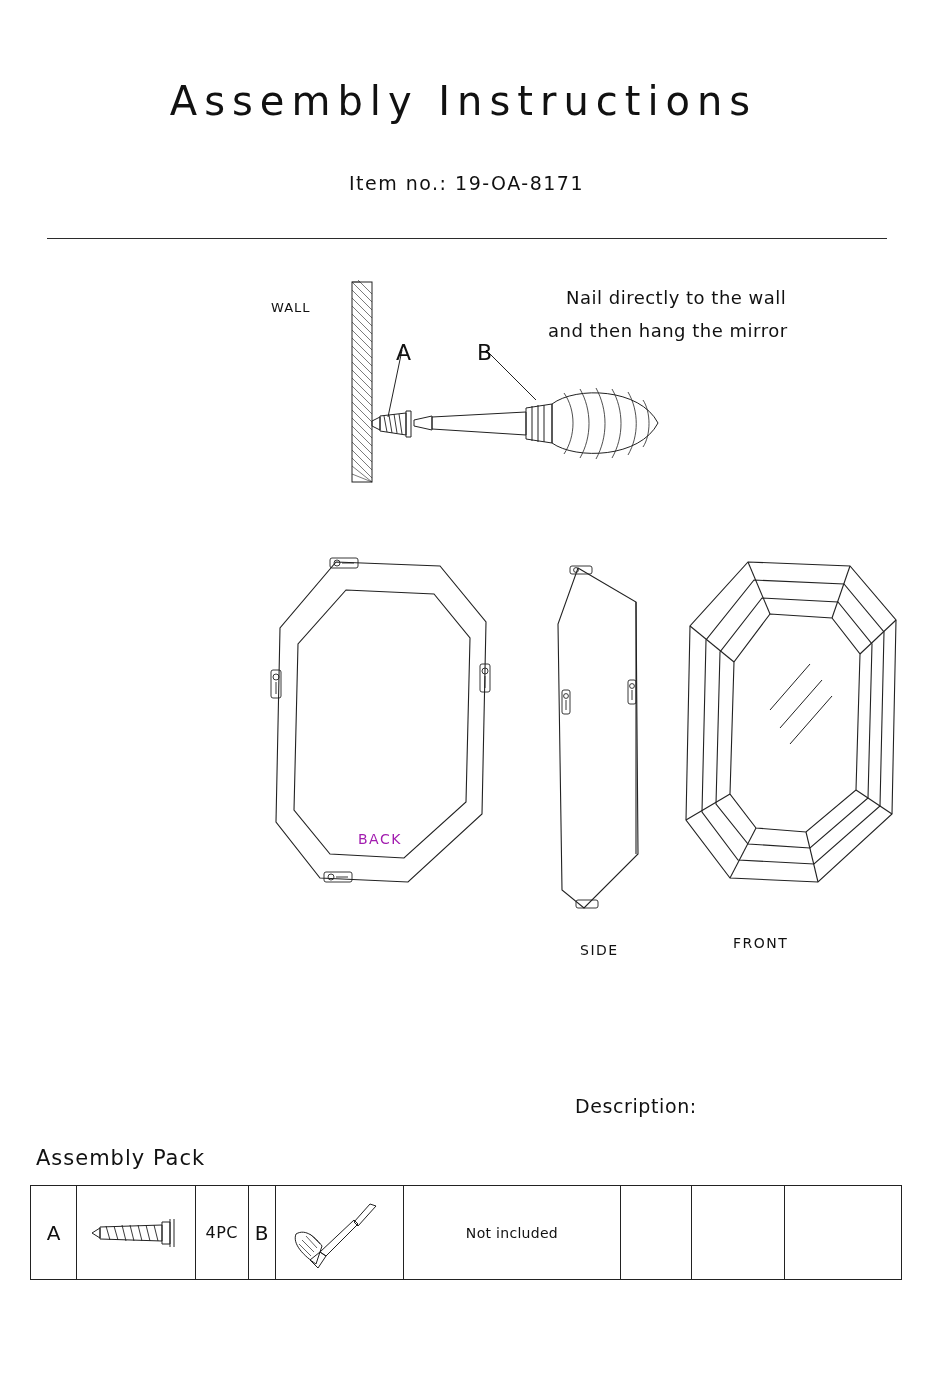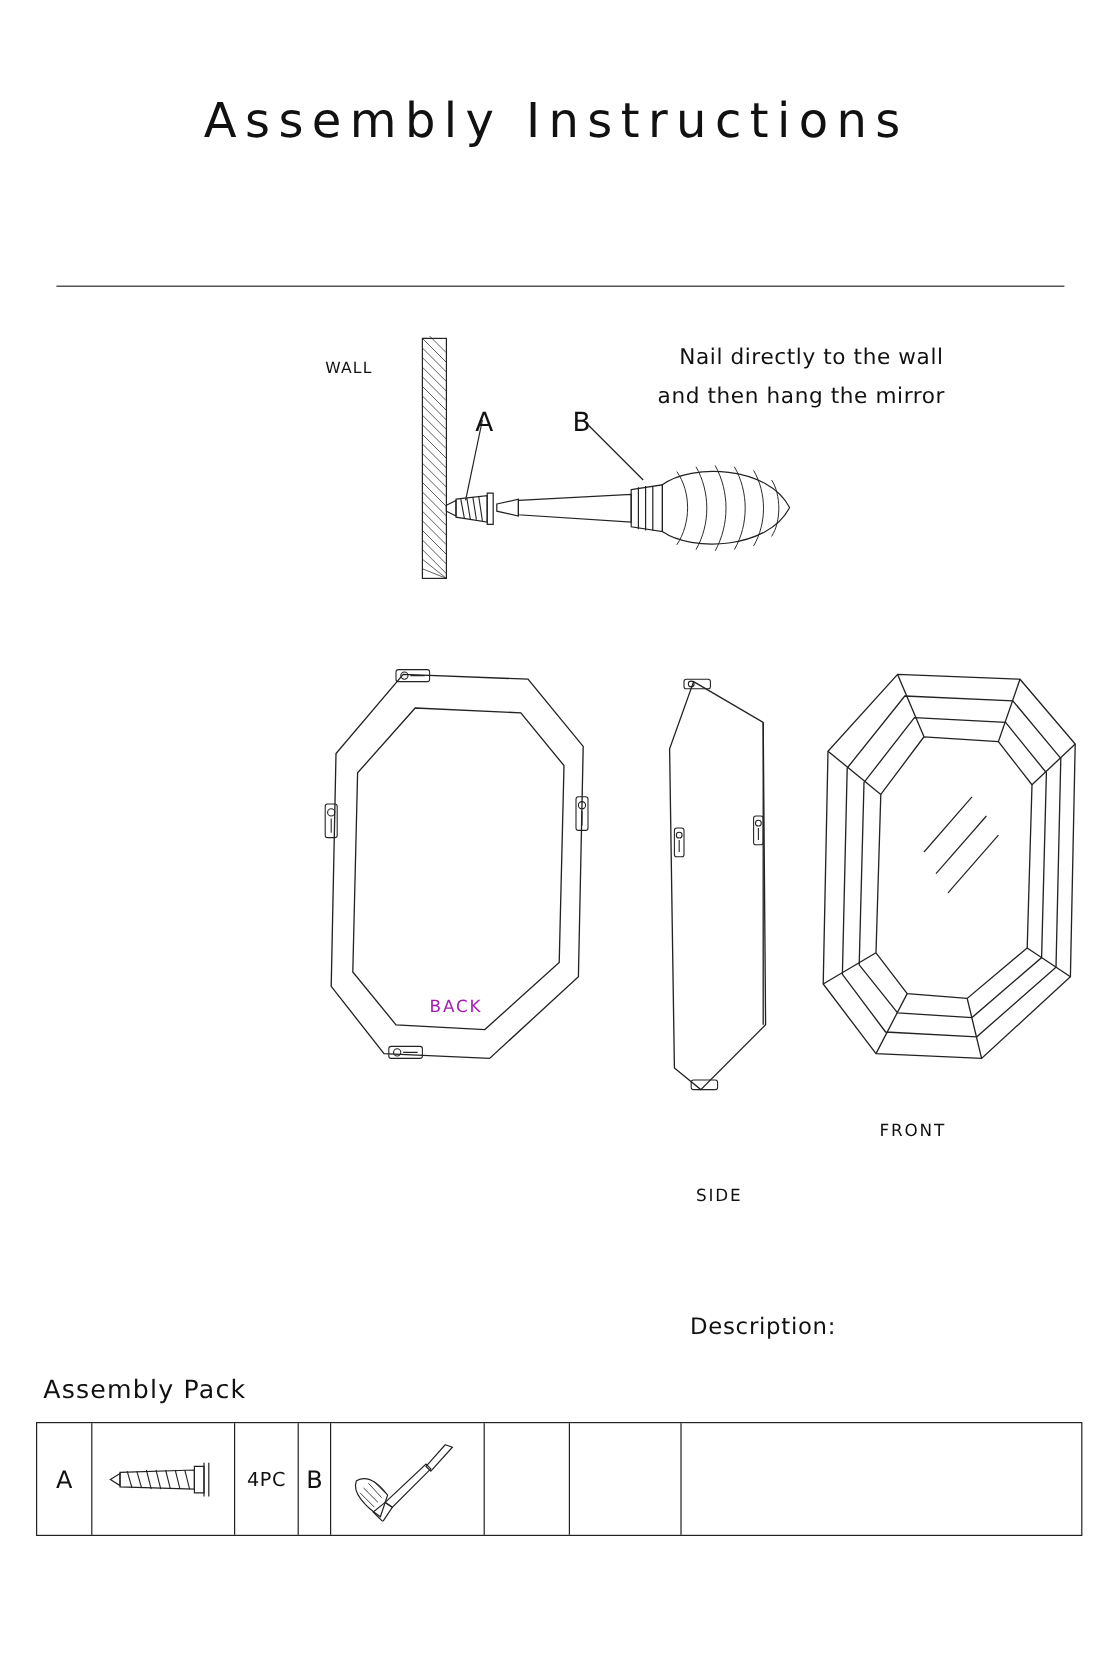--- a/index.html
+++ b/index.html
@@ -89,21 +89,21 @@
   
   .lbl-back {
     position: absolute;
     left: 358px; top: 831px;
     font-size: 14px;
     letter-spacing: 1.5px;
     color: #a21caf;
   }
   .lbl-side {
     position: absolute;
-    left: 580px; top: 989px;
+    left: 580px; top: 942px;
     font-size: 14px;
     letter-spacing: 1.5px;
     color: #111;
   }
   .lbl-front {
     position: absolute;
     left: 733px; top: 935px;
     font-size: 14px;
     letter-spacing: 1.5px;
     color: #111;
@@ -177,20 +177,21 @@
   }
   svg { display: block; }
   .sv { position: absolute; }
 </style>
 </head>
 <body>
 
 <div class="page">
 
   <div class="title">Assembly  Instructions</div>
+  <div class="item-no">Item no.: 19-OA-8171</div>
   <div class="rule"></div>
 
   <svg class="sv" style="left:340px; top:280px;" width="360" height="220" viewBox="0 0 360 220">
 
     <rect x="12" y="2" width="20" height="200" fill="none" stroke="#222" stroke-width="1"></rect>
     <g stroke="#222" stroke-width="0.6">
       <line x1="12" y1="2" x2="32" y2="22"></line>
       <line x1="12" y1="10" x2="32" y2="30"></line>
       <line x1="12" y1="18" x2="32" y2="38"></line>
       <line x1="12" y1="26" x2="32" y2="46"></line>
@@ -391,19 +392,22 @@
           <g stroke-width="0.7">
             <line x1="18" y1="42" x2="30" y2="54"></line>
             <line x1="15" y1="46" x2="27" y2="58"></line>
             <line x1="22" y1="38" x2="33" y2="50"></line>
             <line x1="26" y1="36" x2="36" y2="46"></line>
           </g>
         </g>
       </svg>
     </div>
 
+    <div class="hw-cell c-notinc">
+      <span class="hw-notinc-text">Not included</span>
+    </div>
 
     <div class="hw-cell c-e1"></div>
     <div class="hw-cell c-e2"></div>
     <div class="hw-cell c-e3"></div>
   </div>
 
 </div>
 
 </body></html>

